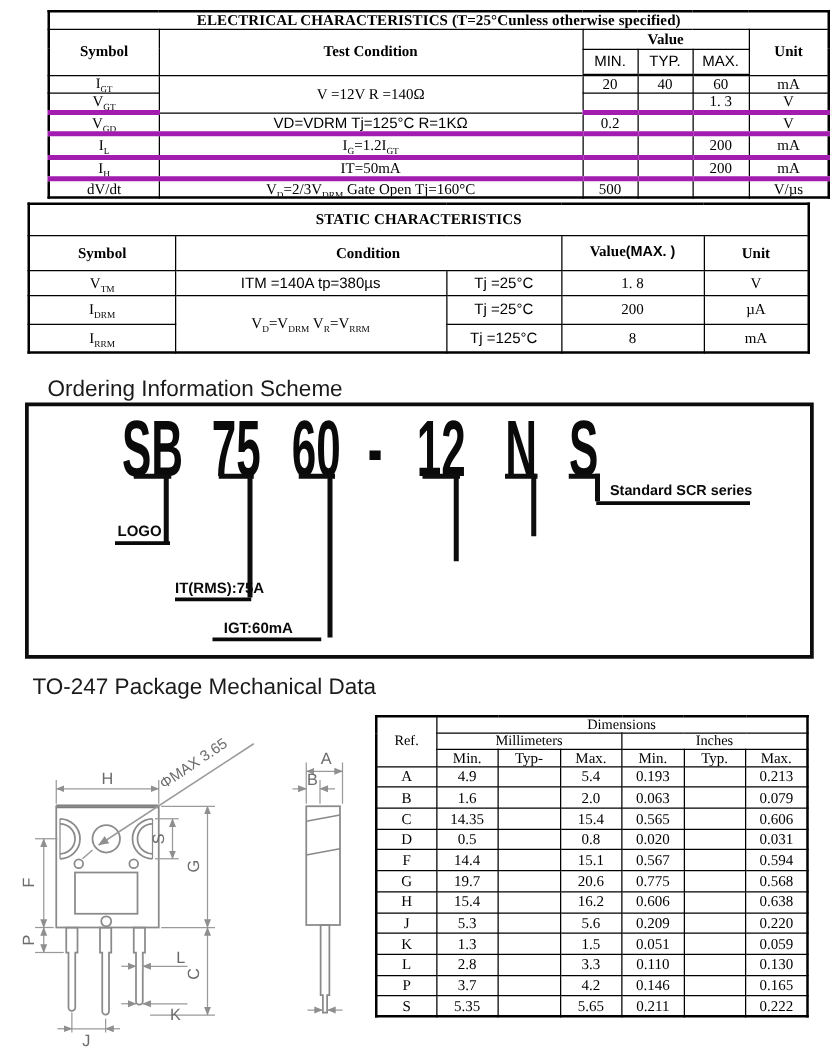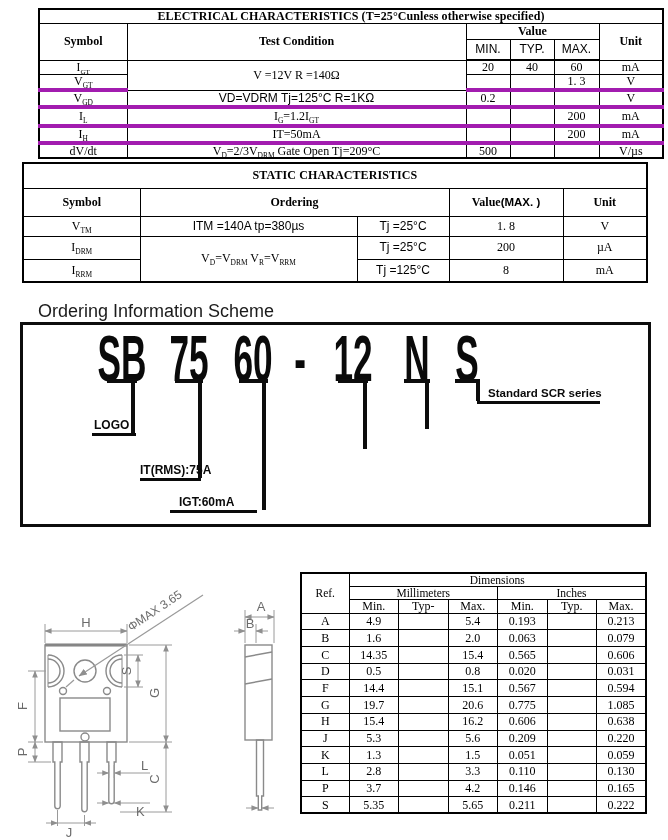--- a/index.html
+++ b/index.html
@@ -108,21 +108,21 @@
     <tr class="gsep" style="height:15px">
       <td><span>I</span><sub>H</sub></td>
       <td><span>IT=50mA</span></td>
       <td></td>
       <td></td>
       <td>200</td>
       <td>mA</td>
     </tr>
     <tr style="height:15px">
       <td><span>dV/dt</span></td>
-      <td><span>V</span><sub>D</sub><span>=2/3V</span><sub>DRM</sub><span> Gate Open  Tj=209°C</span></td>
+      <td><span>V</span><sub>D</sub><span>=2/3V</span><sub>DRM</sub><span> Gate Open  Tj=160°C</span></td>
       <td>500</td>
       <td></td>
       <td></td>
       <td>V/µs</td>
     </tr>
   </tbody>
     </table>
 
   <table class="tbl static">
     <colgroup>
@@ -131,21 +131,21 @@
         <col style="width:92px">
         <col style="width:114px">
         <col style="width:84px">
       </colgroup>
     <tbody>
         <tr style="height:25px">
           <td colspan="5" class="ttl">STATIC CHARACTERISTICS</td>
         </tr>
     <tr style="height:28px">
       <td class="hb">Symbol</td>
-      <td colspan="2" class="hb">Ordering</td>
+      <td colspan="2" class="hb">Condition</td>
       <td class="hb"><span>Value</span><span class="sans" style="font-size:11.5px">(MAX. )</span></td>
       <td class="hb">Unit</td>
     </tr>
     <tr style="height:20px">
       <td><span>V</span><sub>TM</sub></td>
       <td class="sans f11">ITM =140A tp=380µs</td>
       <td class="sans f11">Tj =25°C</td>
       <td>1. 8</td>
       <td>V</td>
     </tr>
@@ -188,20 +188,21 @@
   <div class="ovln" style="left:262px;top:379px;height:131px"></div>
   <div class="ovln" style="left:363px;top:379px;height:70px"></div>
   <div class="ovln" style="left:425px;top:379px;height:50px"></div>
   <div class="ovln" style="left:476px;top:379px;height:22px"></div>
 
   <div class="olbl" style="left:92px;top:418px;width:42px;padding-left:2px">LOGO</div>
   <div class="olbl" style="left:140px;top:463px;width:61px">IT(RMS):75A</div>
   <div class="olbl" style="left:170px;top:495px;width:78px;padding-left:9px">IGT:60mA</div>
   <div class="olbl" style="left:477px;top:386px;width:112px;padding-left:11px;font-size:11.5px">Standard SCR series</div>
 
+  <div class="sec-title" style="left:26px;top:539px">TO-247 Package Mechanical Data</div>
 
   <svg class="mech-drawing" viewBox="0 0 310 280">
     <defs>
       <marker id="ae" viewBox="0 0 8 8" markerWidth="7" markerHeight="7" refX="7.5" refY="4" orient="auto">
         <path d="M0,0.8 L8,4 L0,7.2 Z" fill="#8f8f8f"></path>
       </marker>
       <marker id="as" viewBox="0 0 8 8" markerWidth="7" markerHeight="7" refX="7.5" refY="4" orient="auto-start-reverse">
         <path d="M0,0.8 L8,4 L0,7.2 Z" fill="#8f8f8f"></path>
       </marker>
     </defs>
@@ -358,21 +359,21 @@
           <td></td>
           <td>0.594</td>
         </tr>
     <tr style="height:16.7px">
           <td>G</td>
           <td>19.7</td>
           <td></td>
           <td>20.6</td>
           <td>0.775</td>
           <td></td>
-          <td>1.085</td>
+          <td>0.568</td>
         </tr>
     <tr style="height:16.7px">
           <td>H</td>
           <td>15.4</td>
           <td></td>
           <td>16.2</td>
           <td>0.606</td>
           <td></td>
           <td>0.638</td>
         </tr>

